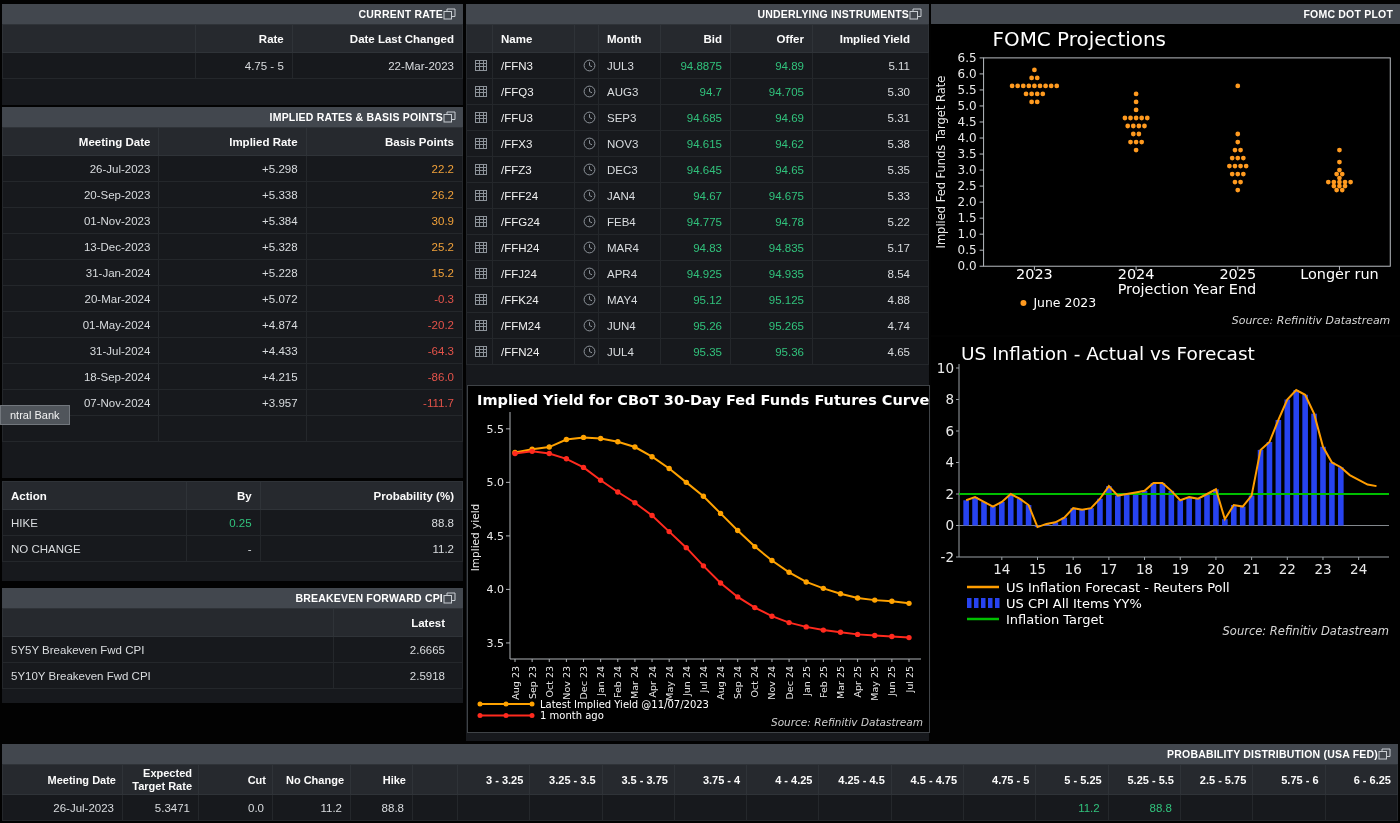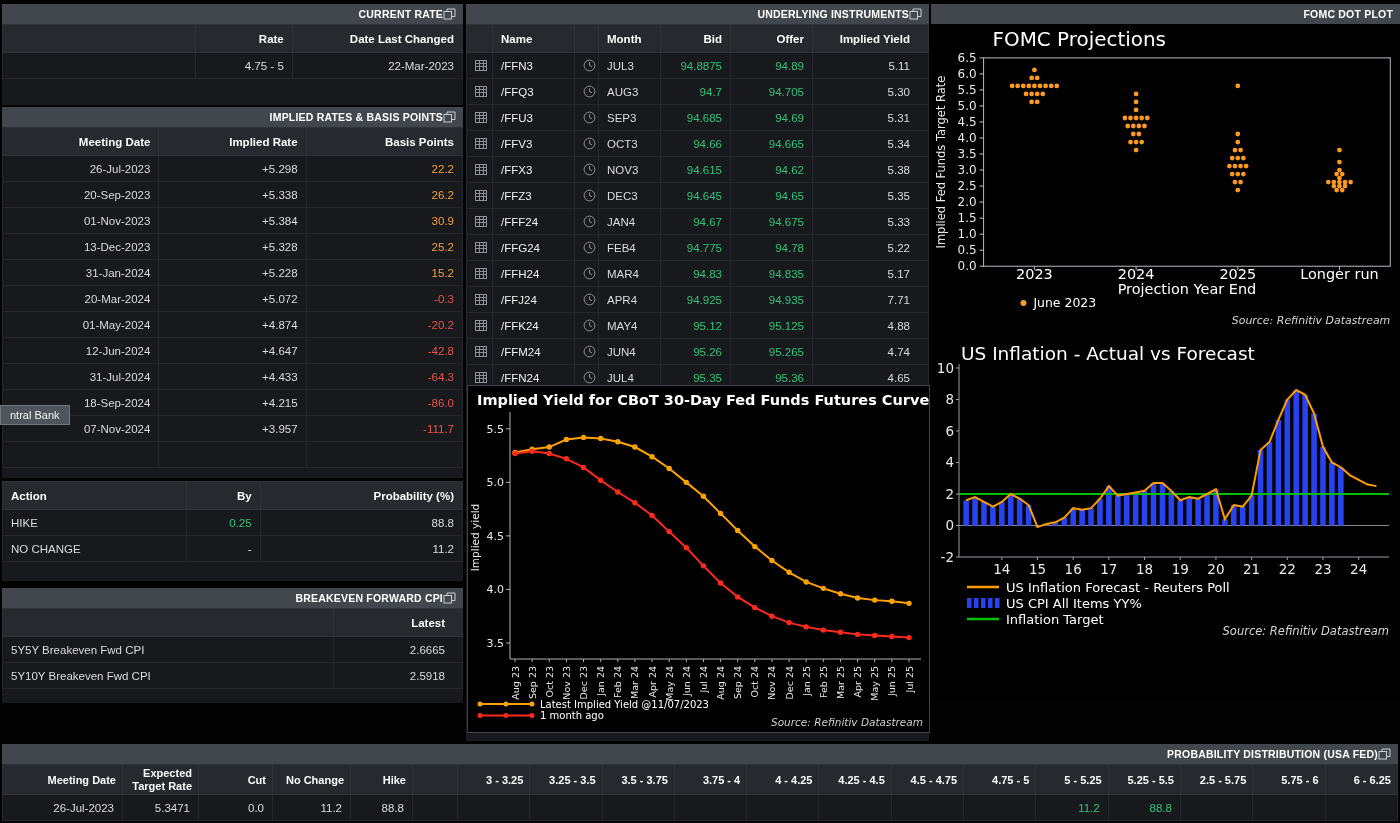--- a/index.html
+++ b/index.html
@@ -120,25 +120,20 @@
               <td class="r">20-Mar-2024</td>
               <td class="r">+5.072</td>
               <td class="r red">-0.3</td>
             </tr>
             <tr>
               <td class="r">01-May-2024</td>
               <td class="r">+4.874</td>
               <td class="r red">-20.2</td>
             </tr>
             <tr>
-              <td class="r">12-Jun-2024</td>
-              <td class="r">+4.647</td>
-              <td class="r red">-42.8</td>
-            </tr>
-            <tr>
               <td class="r">31-Jul-2024</td>
               <td class="r">+4.433</td>
               <td class="r red">-64.3</td>
             </tr>
             <tr>
               <td class="r">18-Sep-2024</td>
               <td class="r">+4.215</td>
               <td class="r red">-86.0</td>
             </tr>
             <tr>
@@ -325,42 +320,20 @@
             <tr>
               <td class="c">
                 <svg width="12" height="11" viewBox="0 0 12 11">
                   <rect x="0.5" y="0.5" width="11" height="10" fill="none" stroke="#8d939a"></rect>
                   <line x1="0.5" y1="3.5" x2="11.5" y2="3.5" stroke="#8d939a"></line>
                   <line x1="0.5" y1="6.5" x2="11.5" y2="6.5" stroke="#8d939a"></line>
                   <line x1="4.5" y1="0.5" x2="4.5" y2="10.5" stroke="#8d939a"></line>
                   <line x1="8.5" y1="0.5" x2="8.5" y2="10.5" stroke="#8d939a"></line>
                 </svg>
               </td>
-              <td class="l name">/FFV3</td>
-              <td class="c">
-                <svg width="13" height="13" viewBox="0 0 13 13">
-                  <circle cx="6.5" cy="6.5" r="5.4" fill="none" stroke="#8d939a"></circle>
-                  <path d="M6.5 3.2 L6.5 6.5 L9 7.8" fill="none" stroke="#8d939a"></path>
-                </svg>
-              </td>
-              <td class="l">OCT3</td>
-              <td class="r green">94.66</td>
-              <td class="r green">94.665</td>
-              <td class="r">5.34</td>
-            </tr>
-            <tr>
-              <td class="c">
-                <svg width="12" height="11" viewBox="0 0 12 11">
-                  <rect x="0.5" y="0.5" width="11" height="10" fill="none" stroke="#8d939a"></rect>
-                  <line x1="0.5" y1="3.5" x2="11.5" y2="3.5" stroke="#8d939a"></line>
-                  <line x1="0.5" y1="6.5" x2="11.5" y2="6.5" stroke="#8d939a"></line>
-                  <line x1="4.5" y1="0.5" x2="4.5" y2="10.5" stroke="#8d939a"></line>
-                  <line x1="8.5" y1="0.5" x2="8.5" y2="10.5" stroke="#8d939a"></line>
-                </svg>
-              </td>
               <td class="l name">/FFX3</td>
               <td class="c">
                 <svg width="13" height="13" viewBox="0 0 13 13">
                   <circle cx="6.5" cy="6.5" r="5.4" fill="none" stroke="#8d939a"></circle>
                   <path d="M6.5 3.2 L6.5 6.5 L9 7.8" fill="none" stroke="#8d939a"></path>
                 </svg>
               </td>
               <td class="l">NOV3</td>
               <td class="r green">94.615</td>
               <td class="r green">94.62</td>
@@ -467,21 +440,21 @@
               <td class="l name">/FFJ24</td>
               <td class="c">
                 <svg width="13" height="13" viewBox="0 0 13 13">
                   <circle cx="6.5" cy="6.5" r="5.4" fill="none" stroke="#8d939a"></circle>
                   <path d="M6.5 3.2 L6.5 6.5 L9 7.8" fill="none" stroke="#8d939a"></path>
                 </svg>
               </td>
               <td class="l">APR4</td>
               <td class="r green">94.925</td>
               <td class="r green">94.935</td>
-              <td class="r">7.71</td>
+              <td class="r">8.54</td>
             </tr>
             <tr>
               <td class="c">
                 <svg width="12" height="11" viewBox="0 0 12 11">
                   <rect x="0.5" y="0.5" width="11" height="10" fill="none" stroke="#8d939a"></rect>
                   <line x1="0.5" y1="3.5" x2="11.5" y2="3.5" stroke="#8d939a"></line>
                   <line x1="0.5" y1="6.5" x2="11.5" y2="6.5" stroke="#8d939a"></line>
                   <line x1="4.5" y1="0.5" x2="4.5" y2="10.5" stroke="#8d939a"></line>
                   <line x1="8.5" y1="0.5" x2="8.5" y2="10.5" stroke="#8d939a"></line>
                 </svg>

